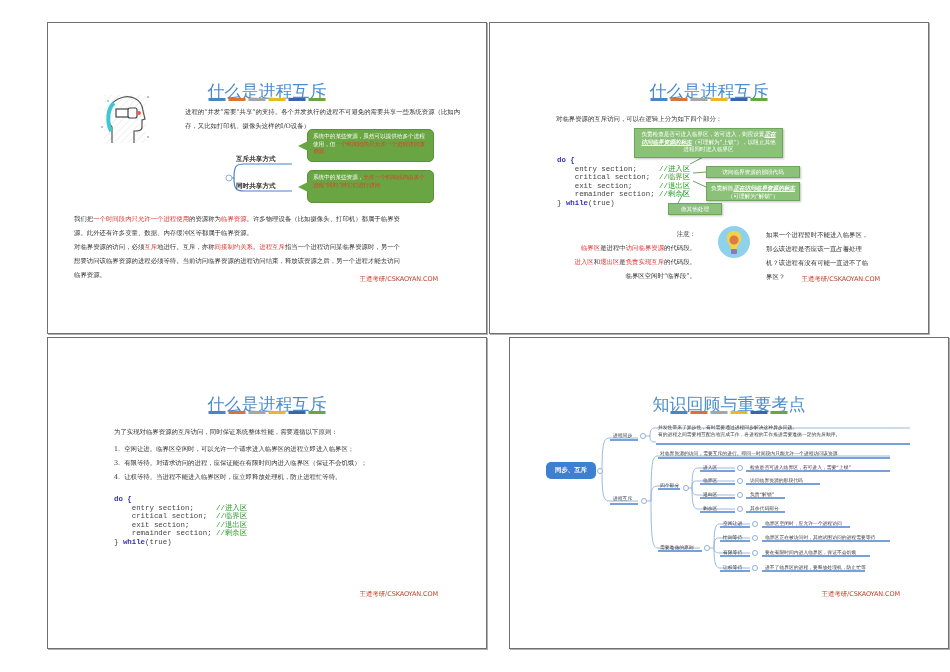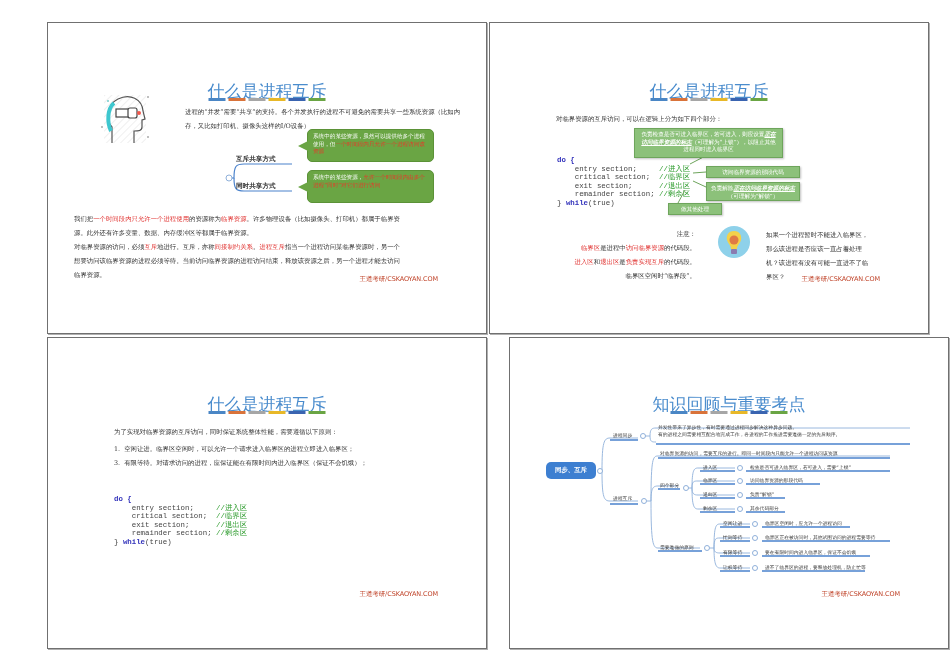--- a/index.html
+++ b/index.html
@@ -189,20 +189,21 @@
       <span style="background:#a6a6a6"></span>
       <span style="background:#e8b828"></span>
       <span style="background:#3a64b0"></span>
       <span style="background:#6aa544"></span>
   </div>
   <div class="txt" style="left:66px; top:87px; width:320px;">为了实现对临界资源的互斥访问，同时保证系统整体性能，需要遵循以下原则：</div>
 
   <div class="txt" style="left:66px; top:104px; width:340px;">
     <div><span>1.</span>&nbsp;&nbsp;<span>空闲让进。临界区空闲时，可以允许一个请求进入临界区的进程立即进入临界区；</span></div>
     <div><span>3.</span>&nbsp;&nbsp;<span>有限等待。对请求访问的进程，应保证能在有限时间内进入临界区（保证不会饥饿）；</span></div>
+    <div><span>4.</span>&nbsp;&nbsp;<span>让权等待。当进程不能进入临界区时，应立即释放处理机，防止进程忙等待。</span></div>
   </div>
 
   <div class="code" style="left:66px; top:157px;"><span class="kw">do {</span>
 <span>    entry section;     </span><span class="cm">//进入区</span>
 <span>    critical section;  </span><span class="cm">//临界区</span>
 <span>    exit section;      </span><span class="cm">//退出区</span>
 <span>    remainder section; </span><span class="cm">//剩余区</span>
 <span>} </span><span class="kw">while</span><span>(true)</span></div>
 
   <div class="footer">王道考研/CSKAOYAN.COM</div>

